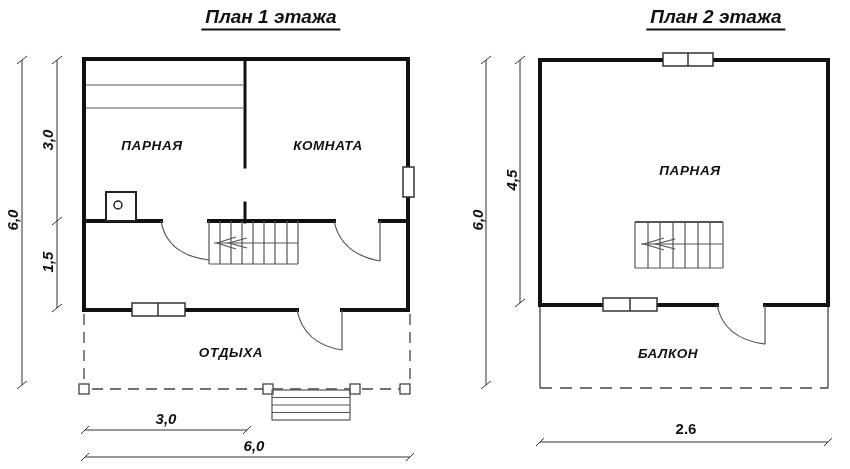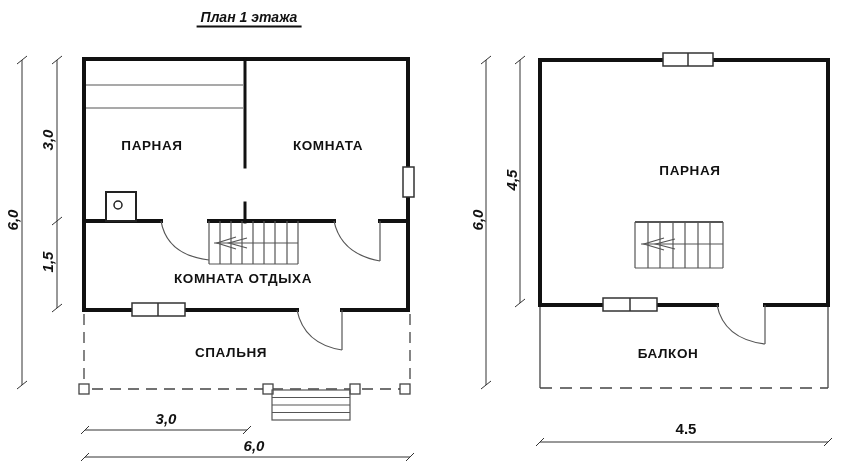--- a/index.html
+++ b/index.html
@@ -9,27 +9,29 @@
     background:#ffffff;
     font-family:"Liberation Sans", sans-serif;
     overflow:hidden;
   }
   .canvas svg{position:absolute;left:0;top:0;}
   .label{
     position:absolute;
     transform:translate(-50%,-50%);
     white-space:nowrap;
     color:#111;
+    font-style:italic;
   }
   .plan-title{
-    font-size:14px;
+    font-size:19px;
     font-weight:bold;
     font-style:italic;
     border-bottom:2.5px solid #111;
     padding:0 4px 1px 4px;
+    margin-left:22px;
   }
   .room-label{
     font-size:13.5px;
     font-weight:bold;
     letter-spacing:0.6px;
   }
   .dim-label{
     font-size:15px;
     font-weight:bold;
     font-style:italic;
@@ -201,31 +203,31 @@
         <line x1="515" y1="307" x2="525" y2="299"></line>
 
         <line x1="540" y1="442" x2="828" y2="442"></line>
         <line x1="536" y1="446" x2="544" y2="438"></line>
         <line x1="824" y1="446" x2="832" y2="438"></line>
       </g>
     </g>
   </svg>
 
   <div class="label plan-title" style="left:249px;top:18px;">План 1 этажа</div>
+  <div class="label plan-title" style="left:694px;top:18px;">План 2 этажа</div>
 
   <div class="label room-label" style="left:152px;top:145px;">ПАРНАЯ</div>
   <div class="label room-label" style="left:328px;top:145px;">КОМНАТА</div>
-  <div class="label room-label" style="left:243px;top:278px;">КОМНАТА ОТДЫХА</div>
-  <div class="label room-label" style="left:231px;top:352px;">СПАЛЬНЯ</div>
+  <div class="label room-label" style="left:231px;top:352px;">ОТДЫХА</div>
   <div class="label room-label" style="left:690px;top:170px;">ПАРНАЯ</div>
   <div class="label room-label" style="left:668px;top:353px;">БАЛКОН</div>
 
   <div class="label dim-label vertical" style="left:12px;top:220px;">6,0</div>
   <div class="label dim-label vertical" style="left:47px;top:140px;">3,0</div>
   <div class="label dim-label vertical" style="left:47px;top:262px;">1,5</div>
   <div class="label dim-label" style="left:166px;top:418px;">3,0</div>
   <div class="label dim-label" style="left:254px;top:445px;">6,0</div>
 
   <div class="label dim-label vertical" style="left:477px;top:220px;">6,0</div>
   <div class="label dim-label vertical" style="left:511px;top:180px;">4,5</div>
-  <div class="label dim-label upright" style="left:686px;top:428px;">4.5</div>
+  <div class="label dim-label upright" style="left:686px;top:428px;">2.6</div>
 
 </div>
 
 </body></html>

